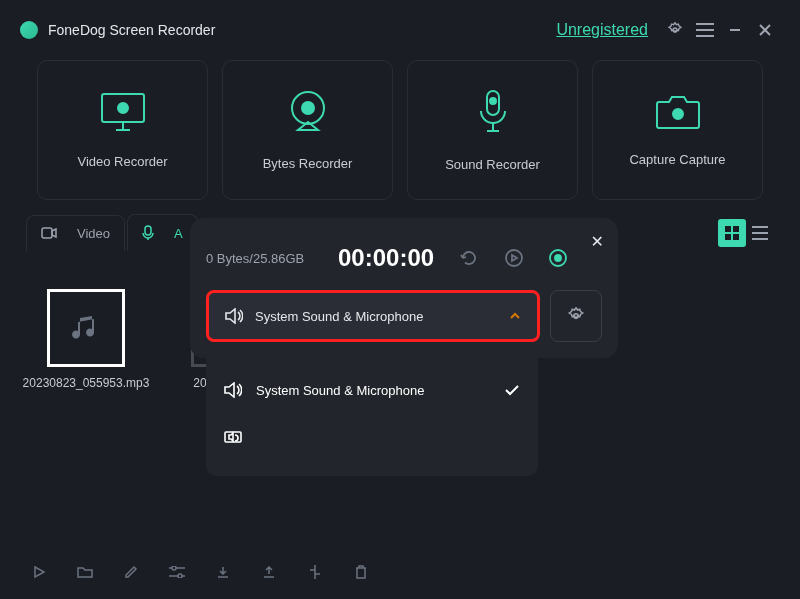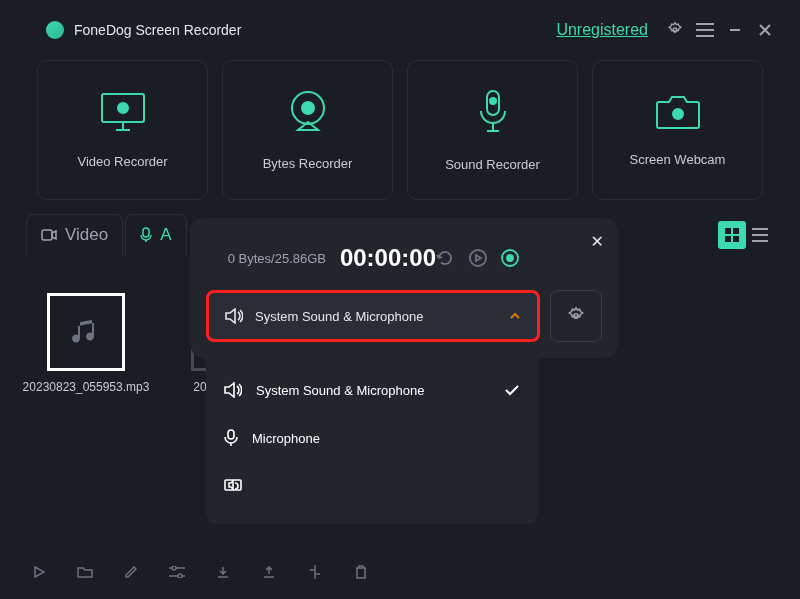--- a/index.html
+++ b/index.html
@@ -1,41 +1,41 @@
 <!DOCTYPE html>
 <html><head>
 <meta charset="utf-8">
 <style>
 * { margin: 0; padding: 0; box-sizing: border-box; }
 body { width: 800px; height: 599px; background: #1a1d23; font-family: -apple-system, "Segoe UI", Arial, sans-serif; color: #9ca3af; overflow: hidden; position: relative; }
-.titlebar { height: 60px; display: flex; align-items: center; padding: 16px 20px; margin-left: 26px; }
+.titlebar { height: 60px; display: flex; align-items: center; padding: 16px 20px; }
 .logo { width: 18px; height: 18px; border-radius: 50%; background: linear-gradient(135deg, #3dd9b0, #2bb893); margin-right: 10px; }
 .title { color: #e5e7eb; font-size: 14px; flex: 1; }
 .unreg { color: #3dd9b0; font-size: 16px; text-decoration: underline; cursor: pointer; margin-right: 12px; }
 .ticon { width: 30px; height: 30px; display: flex; align-items: center; justify-content: center; color: #9ca3af; cursor: pointer; }
 .modes { display: flex; gap: 14px; padding: 0 37px; }
 .mode { flex: 1; height: 140px; border: 1px solid #2a2d35; border-radius: 10px; display: flex; flex-direction: column; align-items: center; justify-content: center; gap: 22px; cursor: pointer; }
 .mode-icon { color: #3dd9b0; }
 .mode-label { color: #c9ccd1; font-size: 13px; }
 .filetabs { display: flex; align-items: center; padding: 14px 26px 0; }
-.ftab { display: flex; align-items: center; gap: 8px; padding: 10px 14px; border: 1px solid #2a2d35; border-bottom: none; border-radius: 8px 8px 0 0; font-size: 17px; color: #9ca3af; cursor: pointer; margin-right: 2px; }
+.ftab { display: flex; align-items: center; gap: 20px; padding: 10px 14px; border: 1px solid #2a2d35; border-bottom: none; border-radius: 8px 8px 0 0; font-size: 13px; color: #9ca3af; cursor: pointer; margin-right: 2px; }
 .ftab.active { color: #3dd9b0; }
 .spacer { flex: 1; }
 .viewbtn { width: 28px; height: 28px; display: flex; align-items: center; justify-content: center; color: #9ca3af; cursor: pointer; }
 .viewbtn.active { background: #3dd9b0; color: #1a1d23; border-radius: 3px; }
 .files { padding: 14px 26px 0; display: flex; gap: 24px; }
 .file { width: 120px; display: flex; flex-direction: column; align-items: center; cursor: pointer; margin-top: 24px; }
 .thumb { width: 78px; height: 78px; border: 3px solid #fff; background: #1a1d23; display: flex; align-items: center; justify-content: center; color: #6b7280; }
 .fname { font-size: 12px; color: #c9ccd1; text-align: center; margin-top: 8px; line-height: 1.4; }
 .toolbar { position: absolute; bottom: 14px; left: 26px; display: flex; gap: 20px; }
 .tb { width: 26px; height: 26px; display: flex; align-items: center; justify-content: center; color: #6b7280; cursor: pointer; }
 
 .panel { position: absolute; top: 218px; left: 190px; width: 428px; background: #22252c; border-radius: 14px; padding: 16px; }
 .panel-close { position: absolute; top: 14px; right: 14px; color: #e5e7eb; cursor: pointer; font-size: 16px; }
-.prow { display: flex; align-items: center; gap: 0; margin-top: 10px; text-align: right; }
+.prow { display: flex; align-items: center; gap: 12px; margin-top: 10px; }
 .psize { color: #9ca3af; font-size: 13px; width: 120px; }
 .ptime { color: #fff; font-size: 24px; font-weight: 700; width: 110px; }
 .pctrl { color: #6b7280; width: 32px; text-align: center; cursor: pointer; }
 .prec { color: #3dd9b0; width: 32px; text-align: center; cursor: pointer; }
 .selrow { display: flex; gap: 10px; margin-top: 18px; align-items: center; }
 .selbox { flex: 1; height: 52px; border: 3px solid #ff2020; background: #2a2d35; border-radius: 8px; display: flex; align-items: center; padding: 0 16px; gap: 12px; cursor: pointer; }
 .selbox .lbl { flex: 1; color: #e5e7eb; font-size: 13px; }
 .gearbox { width: 52px; height: 52px; border: 1px solid #3a3d45; border-radius: 8px; display: flex; align-items: center; justify-content: center; color: #9ca3af; cursor: pointer; }
 
 .dropdown { position: absolute; top: 358px; left: 206px; width: 332px; background: #22252c; border-radius: 0 0 10px 10px; padding: 8px 0 14px; }
@@ -112,21 +112,21 @@
     </div>
     <div class="mode-label">Sound Recorder</div>
   </div>
   <div class="mode">
     <div class="mode-icon">
       <svg width="46" height="36" viewBox="0 0 46 36" fill="none" stroke="currentColor" stroke-width="2">
           <path d="M2 10 L2 32 a2 2 0 0 0 2 2 L42 34 a2 2 0 0 0 2 -2 L44 10 a2 2 0 0 0 -2 -2 L32 8 L29 3 L17 3 L14 8 L4 8 a2 2 0 0 0 -2 2 Z"></path>
           <circle cx="23" cy="20" r="5" fill="currentColor"></circle>
         </svg>
     </div>
-    <div class="mode-label">Screen Webcam</div>
+    <div class="mode-label">Capture Capture</div>
   </div>
 </div>
 
 <div class="filetabs">
   <div class="ftab">
     <svg width="16" height="12" viewBox="0 0 16 12" fill="none" stroke="currentColor" stroke-width="1.5">
         <rect x="1" y="1" width="10" height="10" rx="2"></rect>
         <path d="M11 4 L15 2 L15 10 L11 8 Z"></path>
       </svg>
     <span>Video</span>
@@ -280,30 +280,20 @@
     </span>
     <span class="dl">System Sound &amp; Microphone</span>
     <span class="dcheck">
       <svg width="16" height="12" viewBox="0 0 16 12" fill="none" stroke="currentColor" stroke-width="2">
           <path d="M2 6 L6 10 L14 2"></path>
         </svg>
     </span>
   </div>
   <div class="ditem">
     <span style="color:#fff">
-      <svg width="14" height="18" viewBox="0 0 14 18" fill="none" stroke="currentColor" stroke-width="1.6">
-          <rect x="4" y="1" width="6" height="9" rx="3"></rect>
-          <path d="M1 8 a6 6 0 0 0 12 0"></path>
-          <line x1="7" y1="14" x2="7" y2="17"></line>
-        </svg>
-    </span>
-    <span class="dl">Microphone</span>
-  </div>
-  <div class="ditem">
-    <span style="color:#fff">
       <svg width="18" height="14" viewBox="0 0 18 14" fill="none" stroke="currentColor" stroke-width="1.6">
           <rect x="1" y="1" width="16" height="10" rx="1"></rect>
           <path d="M5 4 L5 8 L7 8 L9 10 L9 2 L7 4 Z"></path>
           <path d="M11 4 a3 3 0 0 1 0 6"></path>
         </svg>
     </span>
   </div>
 </div>
 
 </body></html>

